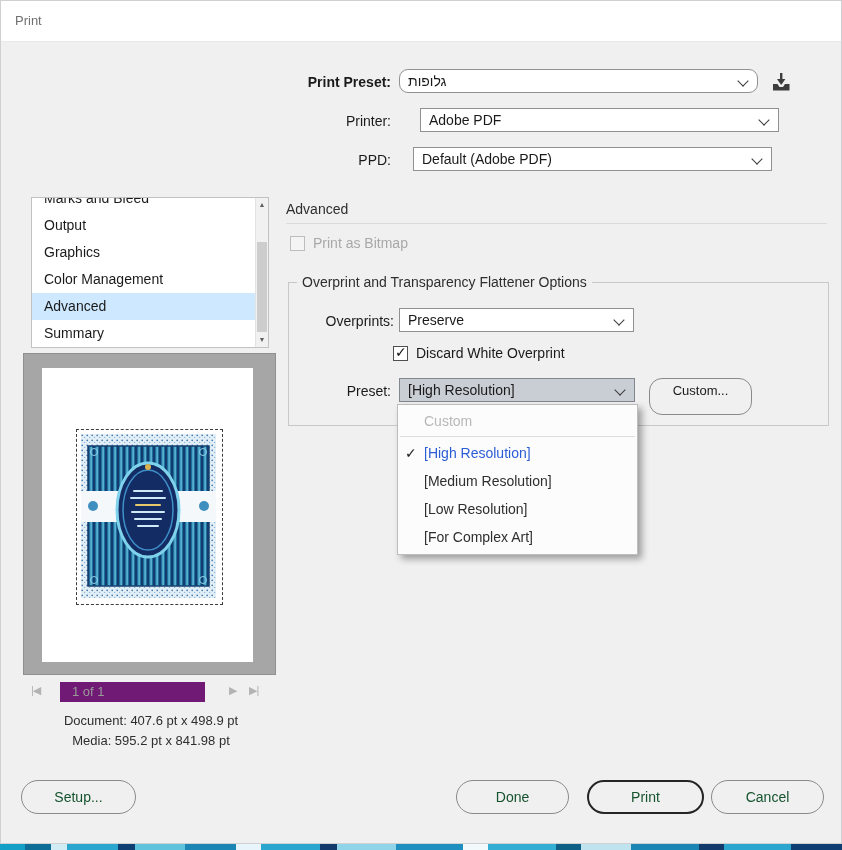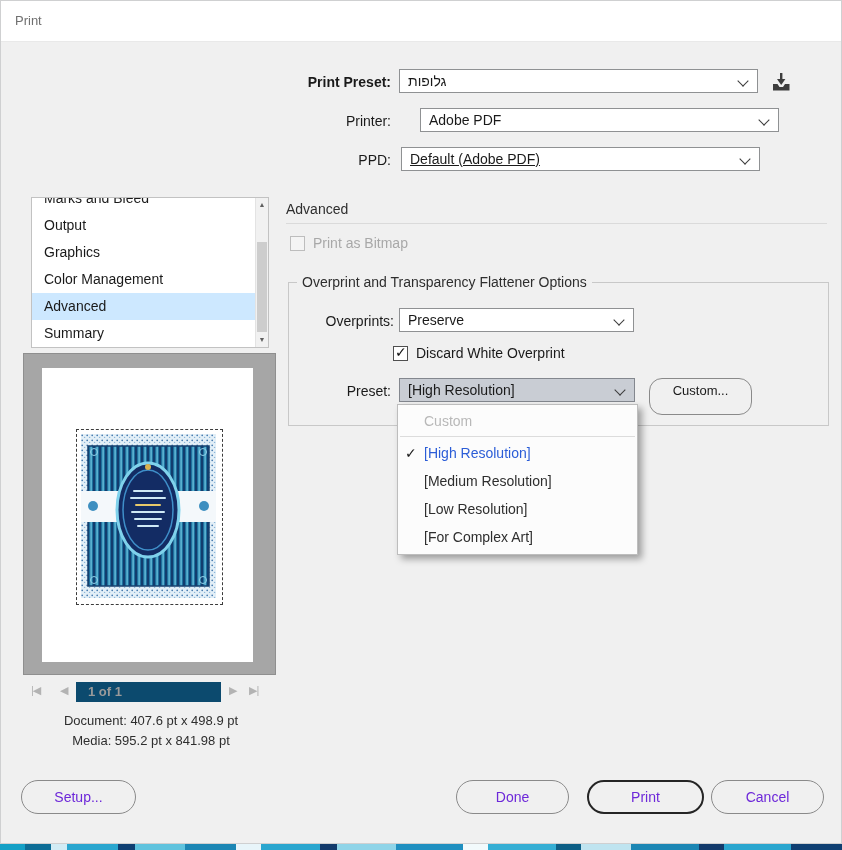--- a/index.html
+++ b/index.html
@@ -11,23 +11,23 @@
   .titlebar{position:absolute;left:0;top:0;right:0;height:40px;background:#ffffff;border-bottom:1px solid #e9e9e9;}
   .titlebar .t{position:absolute;left:14px;top:12px;font-size:13px;color:#707070;}
   
   .flabel{position:absolute;width:150px;text-align:right;white-space:nowrap;}
   
   .combo{position:absolute;box-sizing:border-box;height:24px;background:#fff;border:1px solid #8f9193;
          display:flex;align-items:center;padding:0 26px 0 8px;cursor:default;}
   .combo .val{white-space:nowrap;overflow:hidden;}
   .chev{position:absolute;right:10px;top:7px;width:7px;height:7px;
         border-right:1.6px solid #3c3c3c;border-bottom:1.6px solid #3c3c3c;transform:rotate(45deg);}
-  #combo-preset{left:398px;top:68px;width:359px;}
+  #combo-preset{left:398px;top:68px;width:359px;border-radius:9px;}
   #combo-printer{left:398px;top:107px;width:359px;margin-left:21px;}
-  #combo-ppd{left:400px;top:146px;width:359px;text-decoration:underline;}
+  #combo-ppd{left:412px;top:146px;width:359px;}
   #lbl-preset{left:240px;top:73px;font-weight:bold;}
   #lbl-printer{left:240px;top:112px;}
   #lbl-ppd{left:240px;top:151px;}
   #save-preset{position:absolute;left:768px;top:70px;width:24px;height:22px;cursor:pointer;}
   
   #sections{position:absolute;left:30px;top:196px;width:238px;height:151px;background:#fff;
             border:1px solid #c2c2c2;box-sizing:border-box;overflow:hidden;}
   .sec-row{height:27px;line-height:27px;padding-left:12px;padding-right:16px;white-space:nowrap;}
   .sec-row.clipped{height:14px;overflow:hidden;position:relative;}
   .sec-row.clipped .txt{position:absolute;top:-13px;left:12px;line-height:27px;}
@@ -39,22 +39,22 @@
   
   #preview{position:absolute;left:22px;top:352px;width:253px;height:322px;background:#a6a6a6;
            border:1px solid #8f8f8f;box-sizing:border-box;}
   .page{position:absolute;left:18px;top:14px;width:211px;height:294px;background:#fff;}
   .dashed{position:absolute;left:34px;top:61px;width:145px;height:174px;border:1px dashed #3c3c3c;}
   .art{position:absolute;left:39px;top:66px;width:135px;height:164px;}
   
   #nav{position:absolute;left:22px;top:681px;width:253px;height:20px;}
   .navbtn{position:absolute;color:#b3b3b3;font-size:11px;top:2px;letter-spacing:-1px;}
   #nav-first{left:8px;} #nav-prev{left:37px;} #nav-next{left:206px;} #nav-last{left:226px;}
-  #page-field{position:absolute;left:53px;top:0;width:145px;height:20px;background:#0c4a6e;
-              color:#9a9a9a;font-size:13px;line-height:20px;padding-left:12px;box-sizing:border-box;font-weight:bold;}
+  #page-field{position:absolute;left:37px;top:0;width:145px;height:20px;background:#701a75;
+              color:#9a9a9a;font-size:13px;line-height:20px;padding-left:12px;box-sizing:border-box;}
   #docinfo{position:absolute;left:10px;top:710px;width:280px;text-align:center;font-size:13px;
            line-height:20px;color:#2e2e2e;}
   
   #adv-h{position:absolute;left:285px;top:200px;color:#2e2e2e;}
   #adv-rule{position:absolute;left:285px;right:14px;top:222px;border-top:1px solid #dadada;}
   .cbrow{position:absolute;display:flex;align-items:center;gap:8px;}
   .cb{display:inline-block;width:15px;height:15px;box-sizing:border-box;position:relative;flex:0 0 auto;}
   #pab{left:289px;top:234px;}
   #pab .cb{border:1px solid #bdbdbd;background:#f4f4f4;}
   #pab .lab{color:#a8a8a8;}
@@ -73,21 +73,21 @@
   
   #menu{position:absolute;left:396px;top:403px;width:241px;background:#fcfcfc;border:1px solid #bdbdbd;
         box-shadow:4px 4px 7px rgba(0,0,0,0.35);padding:2px 0 3px;z-index:5;box-sizing:border-box;}
   .mi{height:28px;line-height:28px;padding-left:26px;position:relative;color:#2e2e2e;cursor:pointer;white-space:nowrap;}
   .mi.dis{color:#b8b8b8;cursor:default;}
   .mi.sel .lbl{color:#2b5dd7;}
   .mi .chk{position:absolute;left:7px;top:0;color:#1a1a1a;}
   .msep{border-top:1px solid #dcdcdc;margin:1px 2px 2px;}
   
   .pill{position:absolute;top:779px;height:34px;box-sizing:border-box;border:1px solid #8a8a8a;
-        border-radius:17px;background:#f0f0f0;text-align:center;line-height:32px;color:#6d28d9;cursor:pointer;}
+        border-radius:17px;background:#f0f0f0;text-align:center;line-height:32px;color:#14532d;cursor:pointer;}
   #btn-setup{left:20px;width:115px;}
   #btn-done{left:455px;width:113px;}
   #btn-print{left:586px;width:117px;border:2px solid #252525;line-height:30px;}
   #btn-cancel{left:710px;width:113px;}
   
   #strip{position:absolute;left:0;top:844px;width:842px;height:6px;
     background:linear-gradient(90deg,
       #14a0c6 0 3%, #0d6d96 3% 6%, #d2ecf5 6% 8%, #2aa6cf 8% 14%, #0f3f72 14% 16%,
       #5fc3de 16% 22%, #1b86b4 22% 28%, #e8f5fa 28% 31%, #2aa6cf 31% 38%, #123a6b 38% 40%,
       #8fd4e8 40% 47%, #1f8fc0 47% 55%, #f2fafc 55% 58%, #35aed4 58% 66%, #0d5f86 66% 69%,

